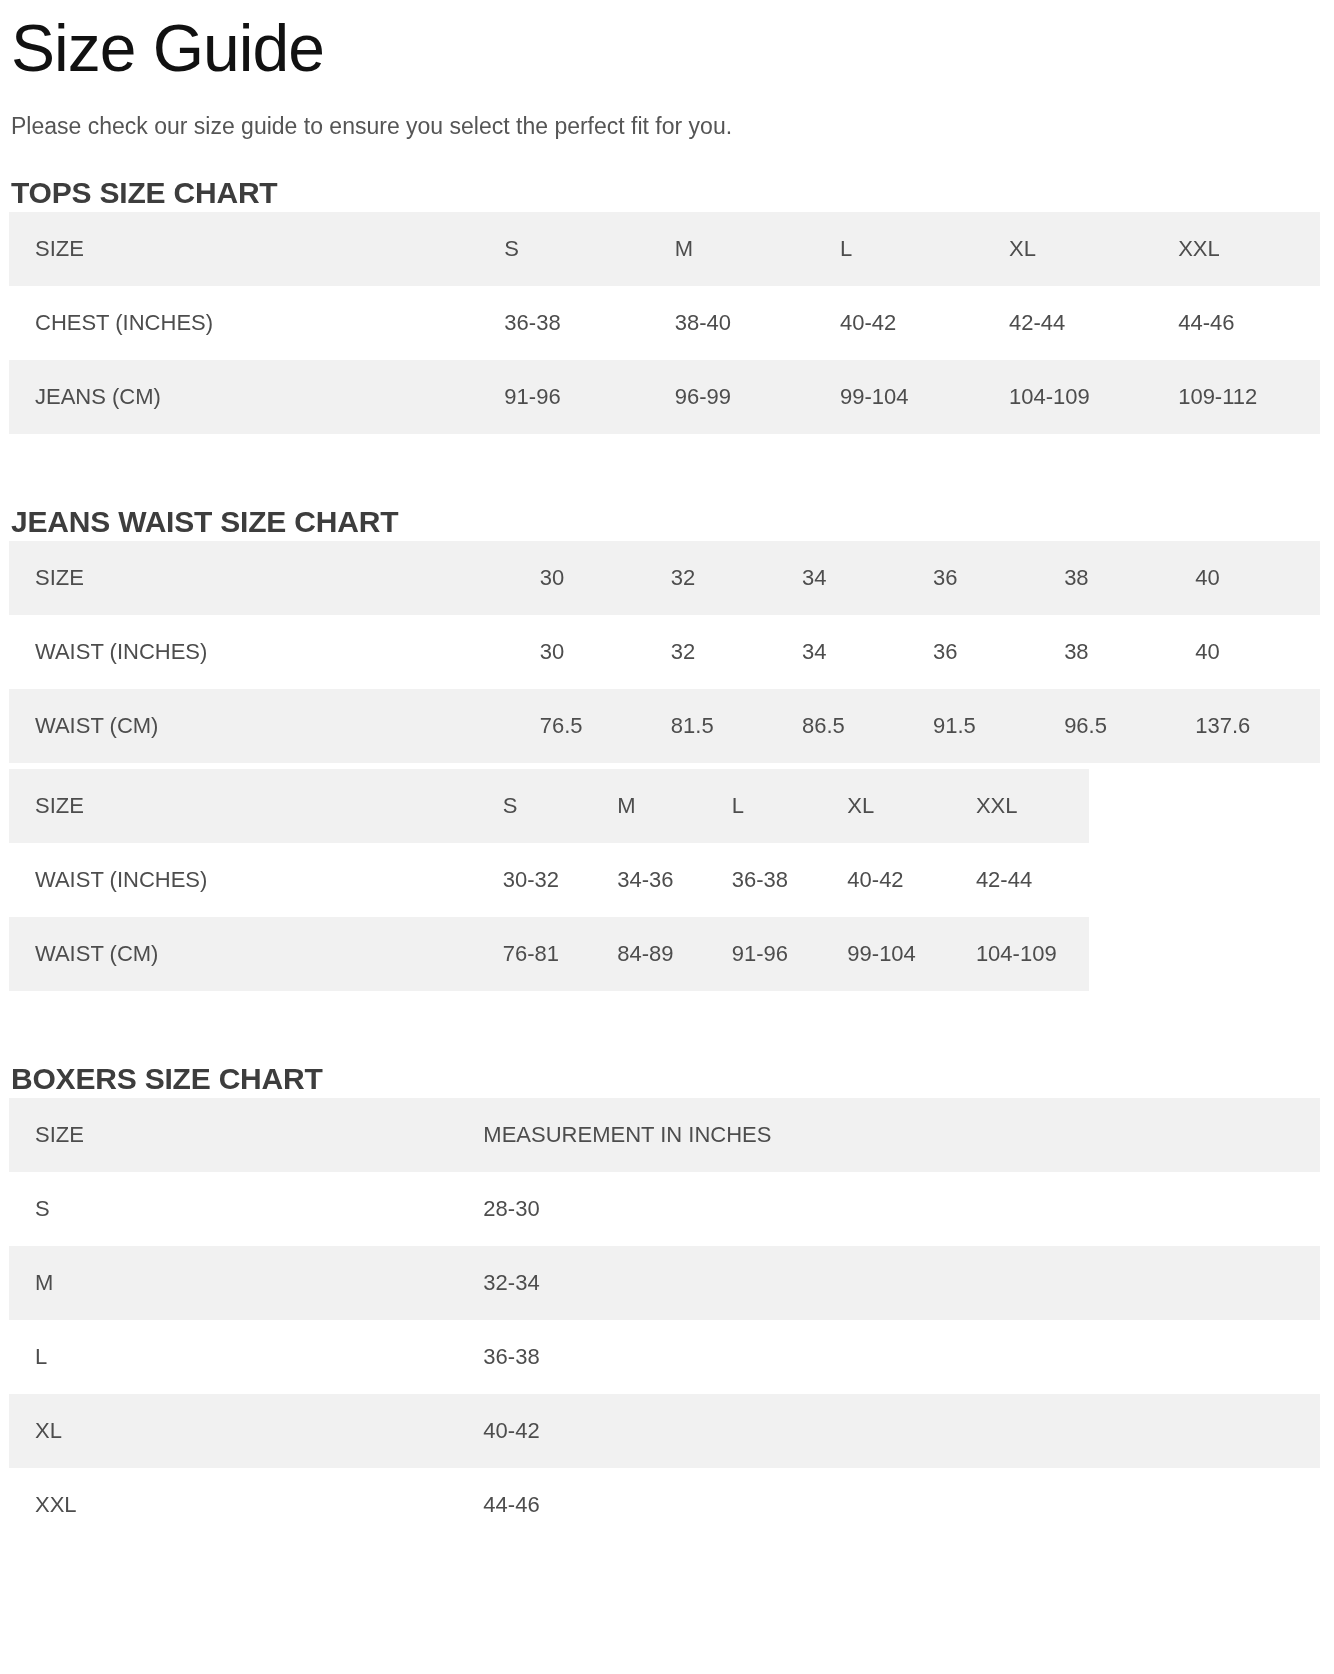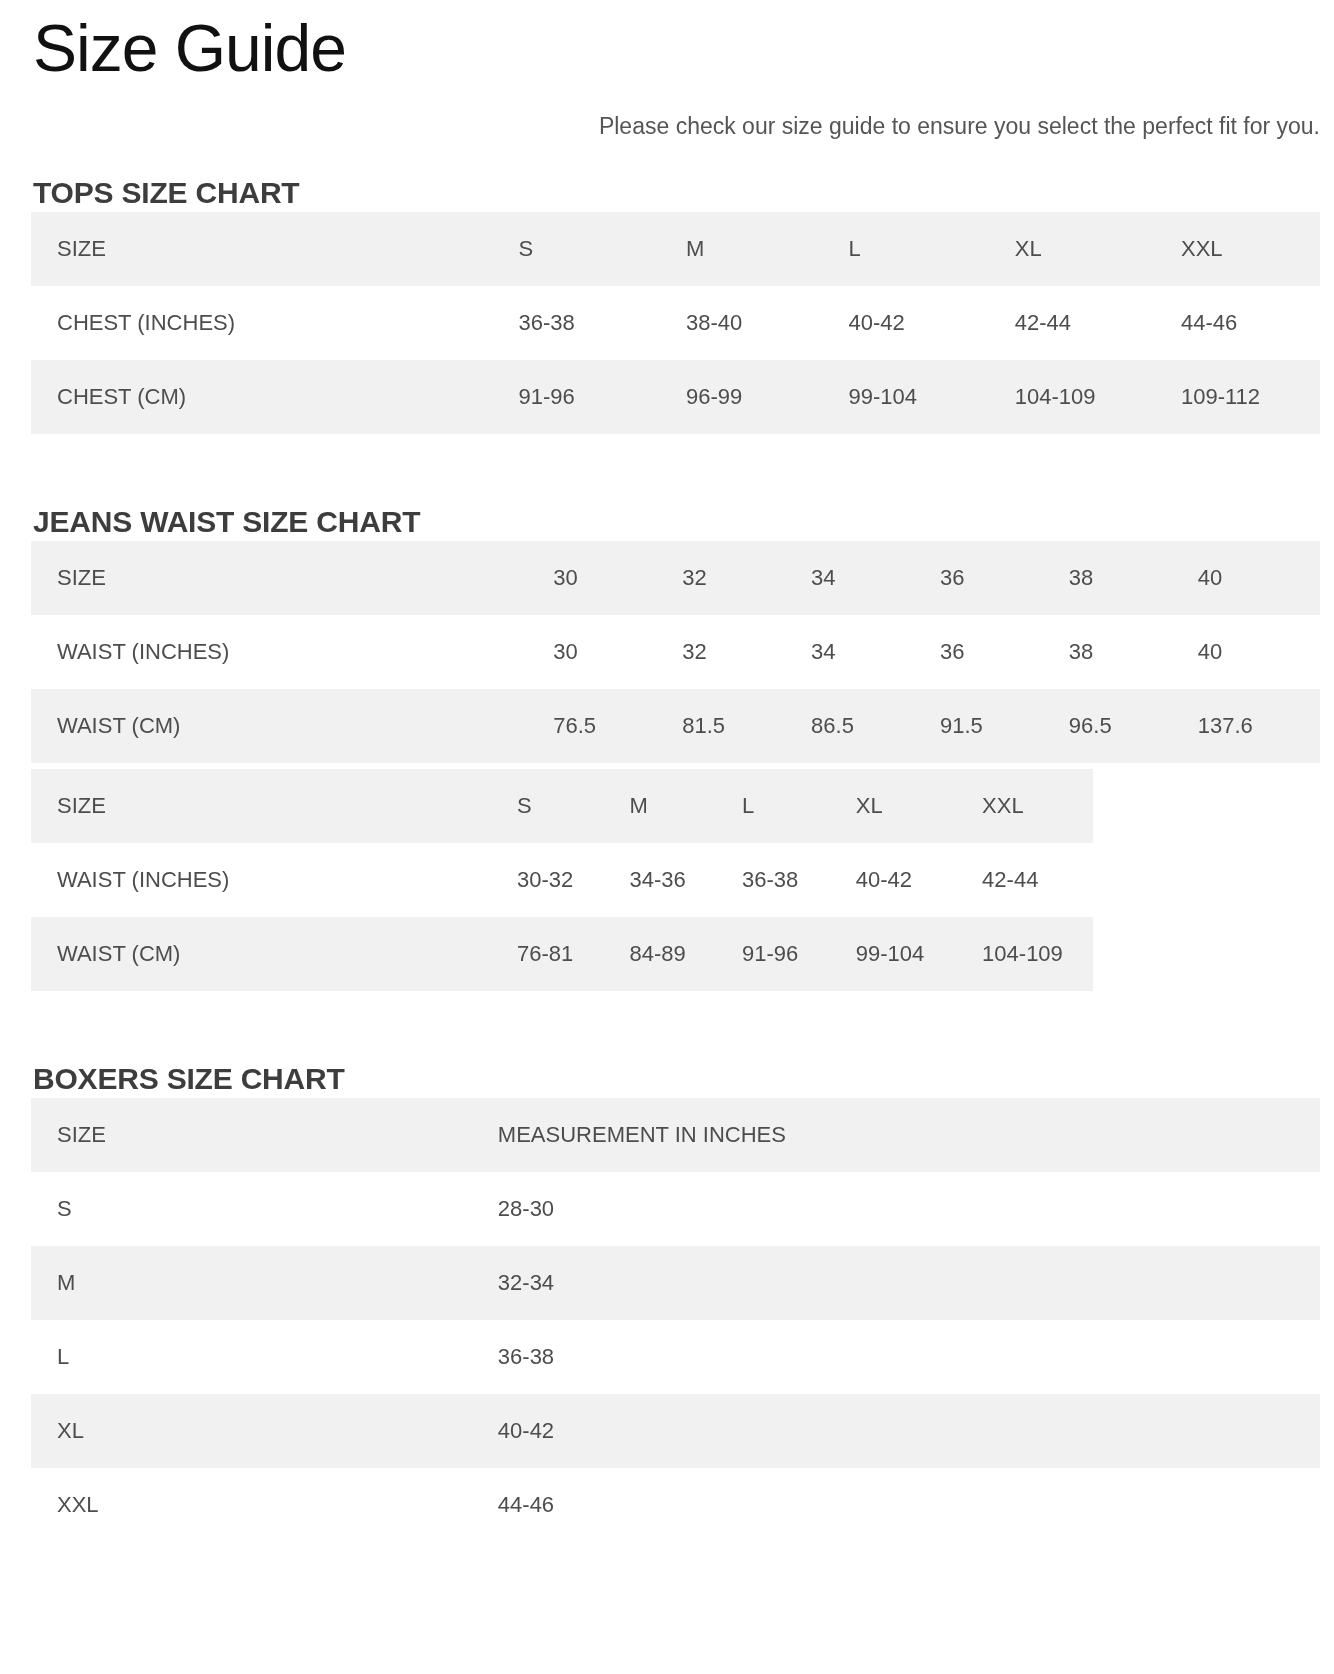--- a/index.html
+++ b/index.html
@@ -11,38 +11,37 @@
     width: 1334px;
     height: 1674px;
     overflow: hidden;
     font-family: "Liberation Sans", sans-serif;
     color: var(--body-text, #4d4d4d);
   }
   .page {
     box-sizing: border-box;
     width: 1334px;
     height: 1674px;
-    padding: 0 14px 0 31px;
+    padding: 0 14px 0 9px;
     overflow: hidden;
   }
   h1.page-title {
     margin: 15px 0 0 2px;
     font-size: 66px;
     line-height: 66px;
     font-weight: 400;
     letter-spacing: -1px;
     color: var(--heading-text, #111111);
   }
   p.page-subtitle {
     margin: 30px 0 0 2px;
     font-size: 23px;
     line-height: 30px;
     font-weight: 400;
     color: var(--subtitle-text, #555555);
-    text-align: right;
   }
   h2.section-title {
     margin: 75px 0 0 2px;
     font-size: 30px;
     line-height: 26px;
     font-weight: 700;
     letter-spacing: -0.2px;
     color: var(--section-title-text, #3d3d3d);
   }
   section.chart-section.first h2.section-title {
@@ -104,21 +103,21 @@
           </tr>
           <tr>
             <td>CHEST (INCHES)</td>
             <td>36-38</td>
             <td>38-40</td>
             <td>40-42</td>
             <td>42-44</td>
             <td>44-46</td>
           </tr>
           <tr>
-            <td>CHEST (CM)</td>
+            <td>JEANS (CM)</td>
             <td>91-96</td>
             <td>96-99</td>
             <td>99-104</td>
             <td>104-109</td>
             <td>109-112</td>
           </tr>
         </tbody>
       </table>
   </section>
 

